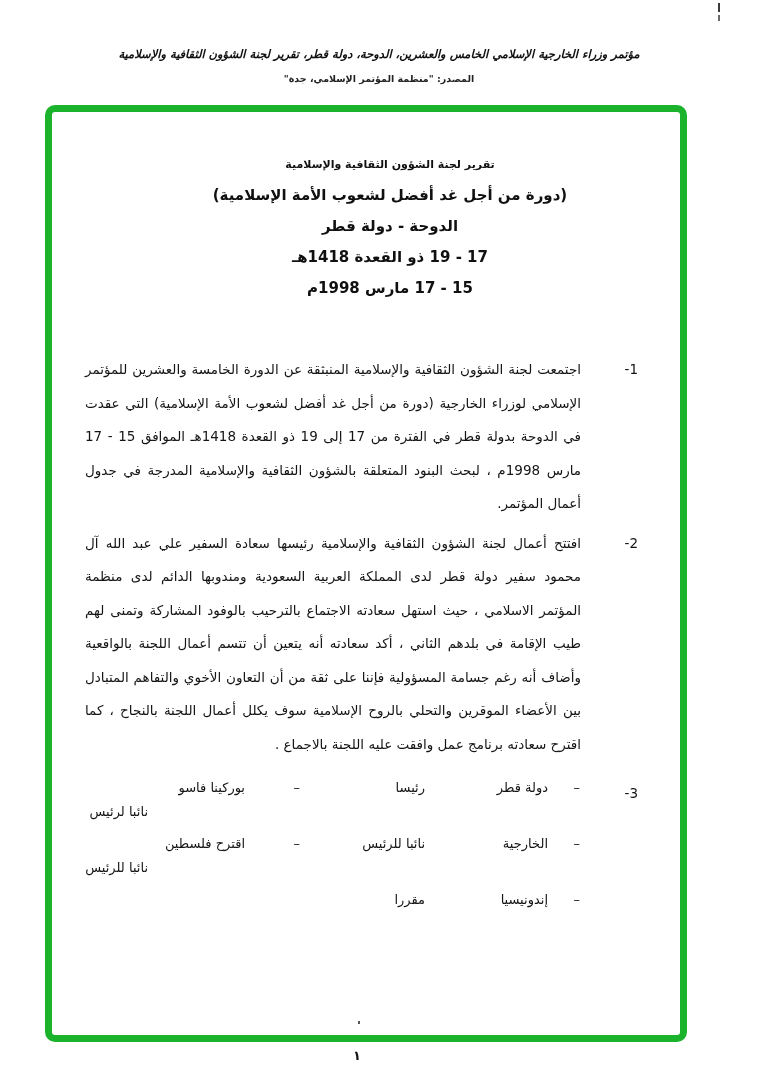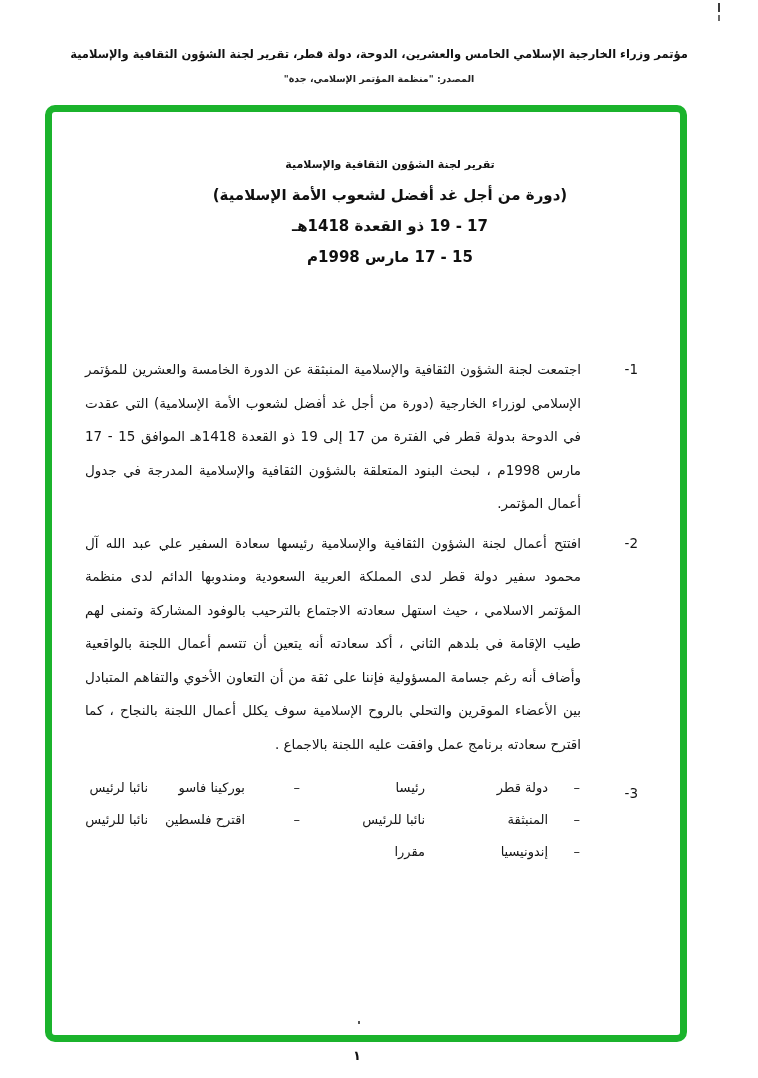--- a/index.html
+++ b/index.html
@@ -10,20 +10,21 @@
     font-family:"DejaVu Sans", sans-serif;
     color:#161616;
     overflow:hidden;
   }
   
   .hdr1 {
     position:absolute; top:47px; left:0; right:0;
     text-align:center; direction:rtl;
     font-weight:bold; font-size:11.5px; white-space:nowrap;
     color:#111;
+    font-style:italic;
   }
   .hdr2 {
     position:absolute; top:73px; left:0; right:0;
     text-align:center; direction:rtl;
     font-weight:bold; font-size:9.5px;
     color:#222;
   }
   
   .corner { position:absolute; top:3px; right:37px; width:3px; }
   .corner i { display:block; width:2px; background:#3a3a3a; }
@@ -68,21 +69,21 @@
     grid-template-columns:20px 115px 120px 25px 20px 105px 115px;
     row-gap:10px;
     direction:rtl;
     font-size:13px; line-height:22px;
     color:#141414;
   }
   .bureau .cell { white-space:nowrap; }
   .bureau .pr12 { padding-right:12px; }
   .bureau .pr20 { padding-right:20px; }
   .bureau .pr35 { padding-right:35px; }
-  .bureau .pr27 { padding-right:27px; }
+  .bureau .pr27 { padding-right:27px;margin-top:24px; }
 
   
   .pagenum {
     position:absolute; top:1048px; left:345px; width:24px;
     text-align:center; font-size:13px; font-weight:bold; color:#111;
   }
 </style>
 </head>
 <body>
 
@@ -95,20 +96,21 @@
       <i class="b1"></i>
       <i class="b2"></i>
     </div>
   <div class="speck"></div>
 
   <div class="frame"></div>
 
   <div class="titleblock">
     <div class="t1">تقرير لجنة الشؤون الثقافية والإسلامية</div>
     <div>(دورة من أجل غد أفضل لشعوب الأمة الإسلامية)</div>
+    <div>الدوحة - دولة قطر</div>
     <div>17 - 19 ذو القعدة 1418هـ</div>
     <div>15 - 17 مارس 1998م</div>
   </div>
 
   <div class="content">
 
     <div class="para p1">
       <span class="num">1-</span>
       <span>اجتمعت لجنة الشؤون الثقافية والإسلامية المنبثقة عن الدورة الخامسة والعشرين للمؤتمر الإسلامي لوزراء الخارجية (دورة من أجل غد أفضل لشعوب الأمة الإسلامية) التي عقدت في الدوحة بدولة قطر في الفترة من 17 إلى 19 ذو القعدة 1418هـ الموافق 15 - 17 مارس 1998م ، لبحث البنود المتعلقة بالشؤون الثقافية والإسلامية المدرجة في جدول أعمال المؤتمر.</span>
     </div>
@@ -126,21 +128,21 @@
 
       <div class="cell">–</div>
       <div class="cell pr12">دولة قطر</div>
       <div class="cell pr20">رئيسا</div>
       <div class="cell"></div>
       <div class="cell">–</div>
       <div class="cell pr35">بوركينا فاسو</div>
       <div class="cell pr27">نائبا لرئيس</div>
 
       <div class="cell">–</div>
-      <div class="cell pr12">المنبثقة</div>
+      <div class="cell pr12">الخارجية</div>
       <div class="cell pr20">نائبا للرئيس</div>
       <div class="cell"></div>
       <div class="cell">–</div>
       <div class="cell pr35">اقترح فلسطين</div>
       <div class="cell pr27">نائبا للرئيس</div>
 
       <div class="cell">–</div>
       <div class="cell pr12">إندونيسيا</div>
       <div class="cell pr20">مقررا</div>
       <div class="cell"></div>

